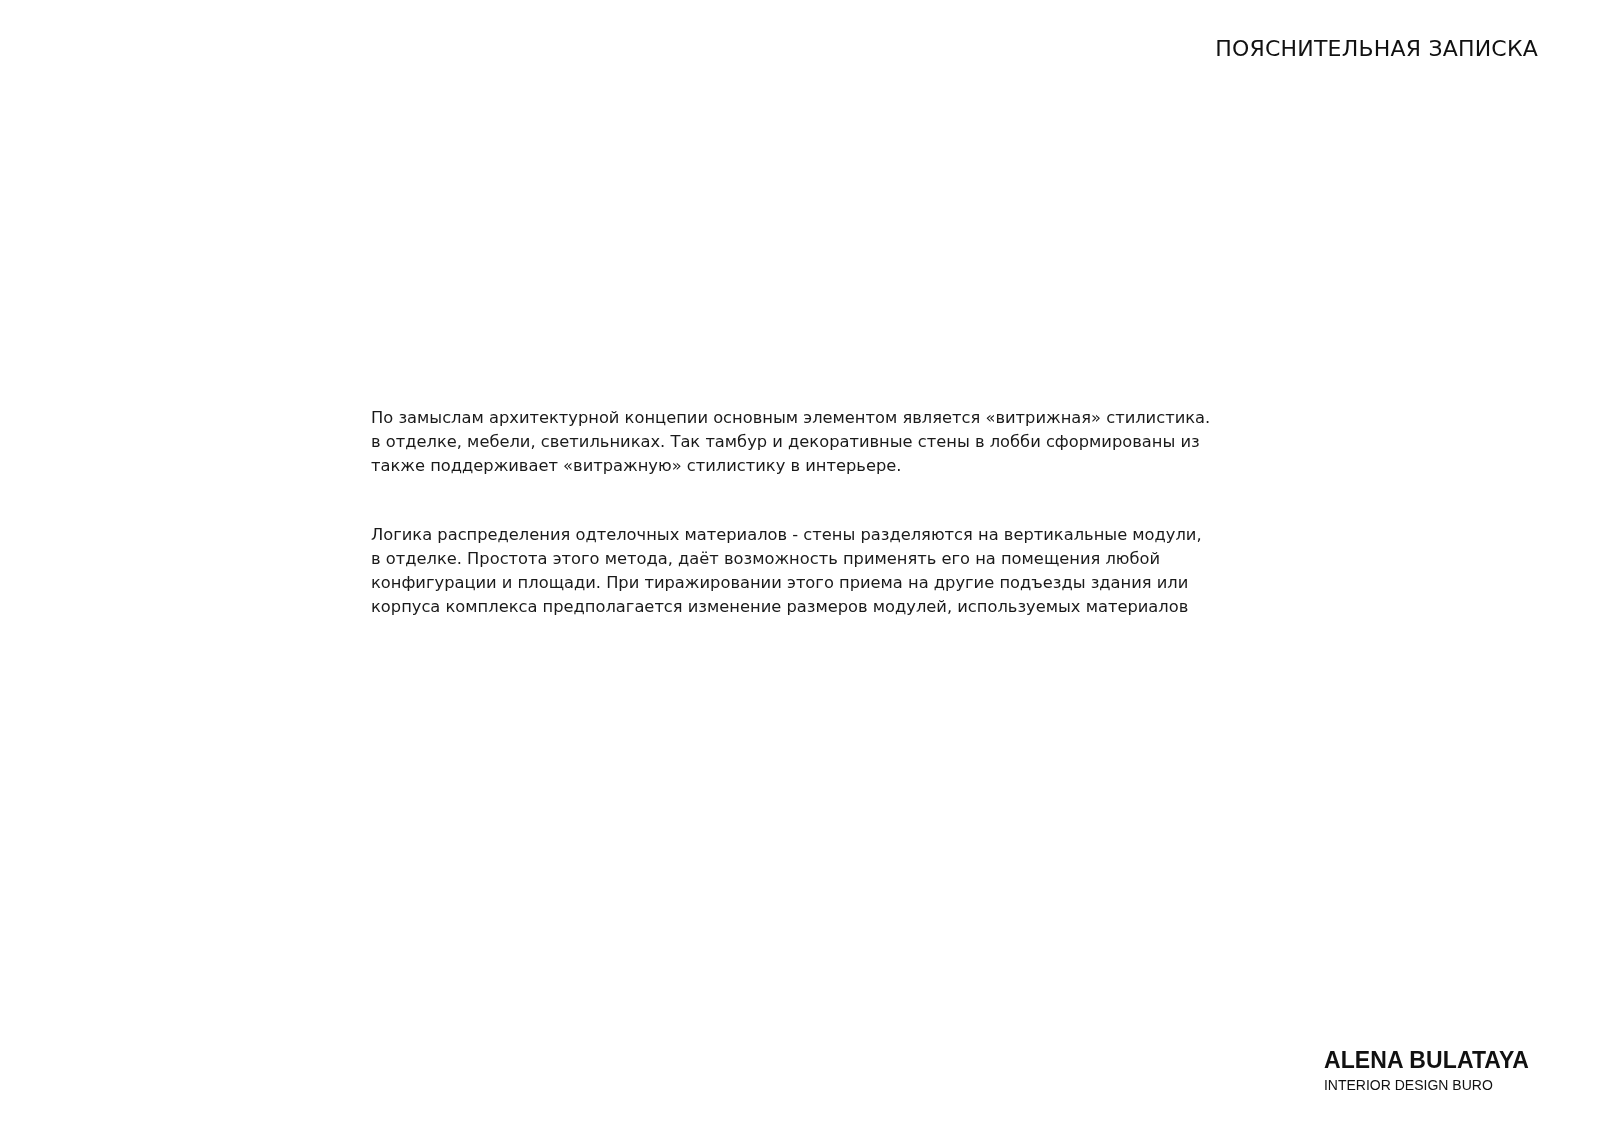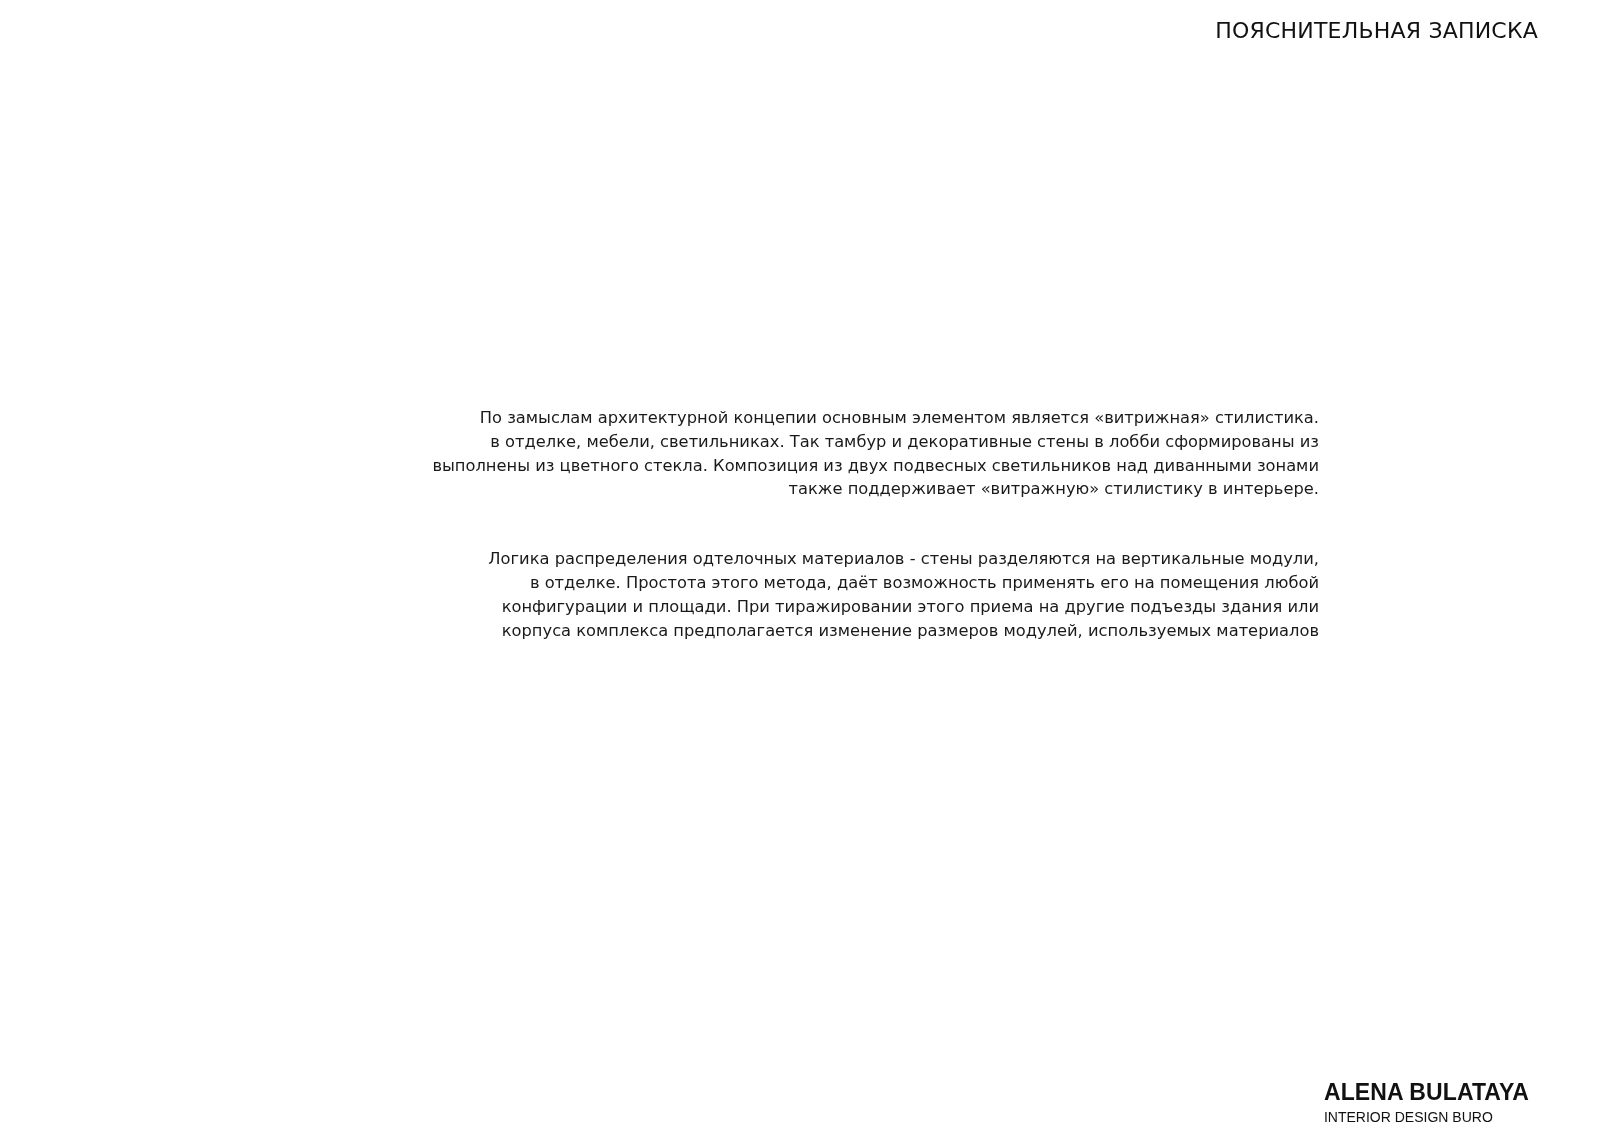--- a/index.html
+++ b/index.html
@@ -10,35 +10,34 @@
     body {
       width: 1598px;
       height: 1128px;
       position: relative;
       overflow: hidden;
       color: #1a1a1a;
       font-family: "DejaVu Sans", sans-serif;
     }
     .page-title {
       position: absolute;
-      top: 18px;
+      top: 36px;
       right: 60px;
       font-family: "DejaVu Sans", sans-serif;
       font-size: 22px;
       font-weight: normal;
       letter-spacing: 0.2px;
       color: #111111;
       white-space: nowrap;
     }
     .body-text {
       position: absolute;
-      left: 359px;
+      left: 371px;
       top: 406px;
       width: 960px;
-      text-align: right;
     }
     .paragraph {
       margin: 0;
       font-size: 16.3px;
       line-height: 23.8px;
       color: #1a1a1a;
     }
     .paragraph .line {
       display: block;
       white-space: nowrap;
@@ -46,21 +45,20 @@
     .paragraph + .paragraph {
       margin-top: 46px;
     }
     .brand {
       position: absolute;
       right: 69px;
       top: 1047px;
       text-align: left;
       font-family: "Liberation Sans", sans-serif;
       color: #111111;
-      margin-top: 32px;
     }
     .brand-name {
       font-size: 23px;
       font-weight: bold;
       line-height: 27px;
       letter-spacing: 0.1px;
     }
     .brand-sub {
       font-size: 14px;
       line-height: 22px;
@@ -70,21 +68,20 @@
   </style>
 </head>
 <body>
 
 <div class="page-title">ПОЯСНИТЕЛЬНАЯ ЗАПИСКА</div>
 
 <div class="body-text">
   <p class="paragraph">
     <span class="line">По замыслам архитектурной концепии основным элементом является «витрижная» стилистика.</span>
     <span class="line">в отделке, мебели, светильниках. Так тамбур и декоративные стены в лобби сформированы из</span>
-    <span class="line">выполнены из цветного стекла. Композиция из двух подвесных светильников над диванными зонами</span>
     <span class="line">также поддерживает «витражную» стилистику в интерьере.</span>
   </p>
   <p class="paragraph">
     <span class="line">Логика распределения одтелочных материалов - стены разделяются на вертикальные модули,</span>
     <span class="line">в отделке. Простота этого метода, даёт возможность применять его на помещения любой</span>
     <span class="line">конфигурации и площади. При тиражировании этого приема на другие подъезды здания или</span>
     <span class="line">корпуса комплекса предполагается изменение размеров модулей, используемых материалов</span>
   </p>
 </div>
 

